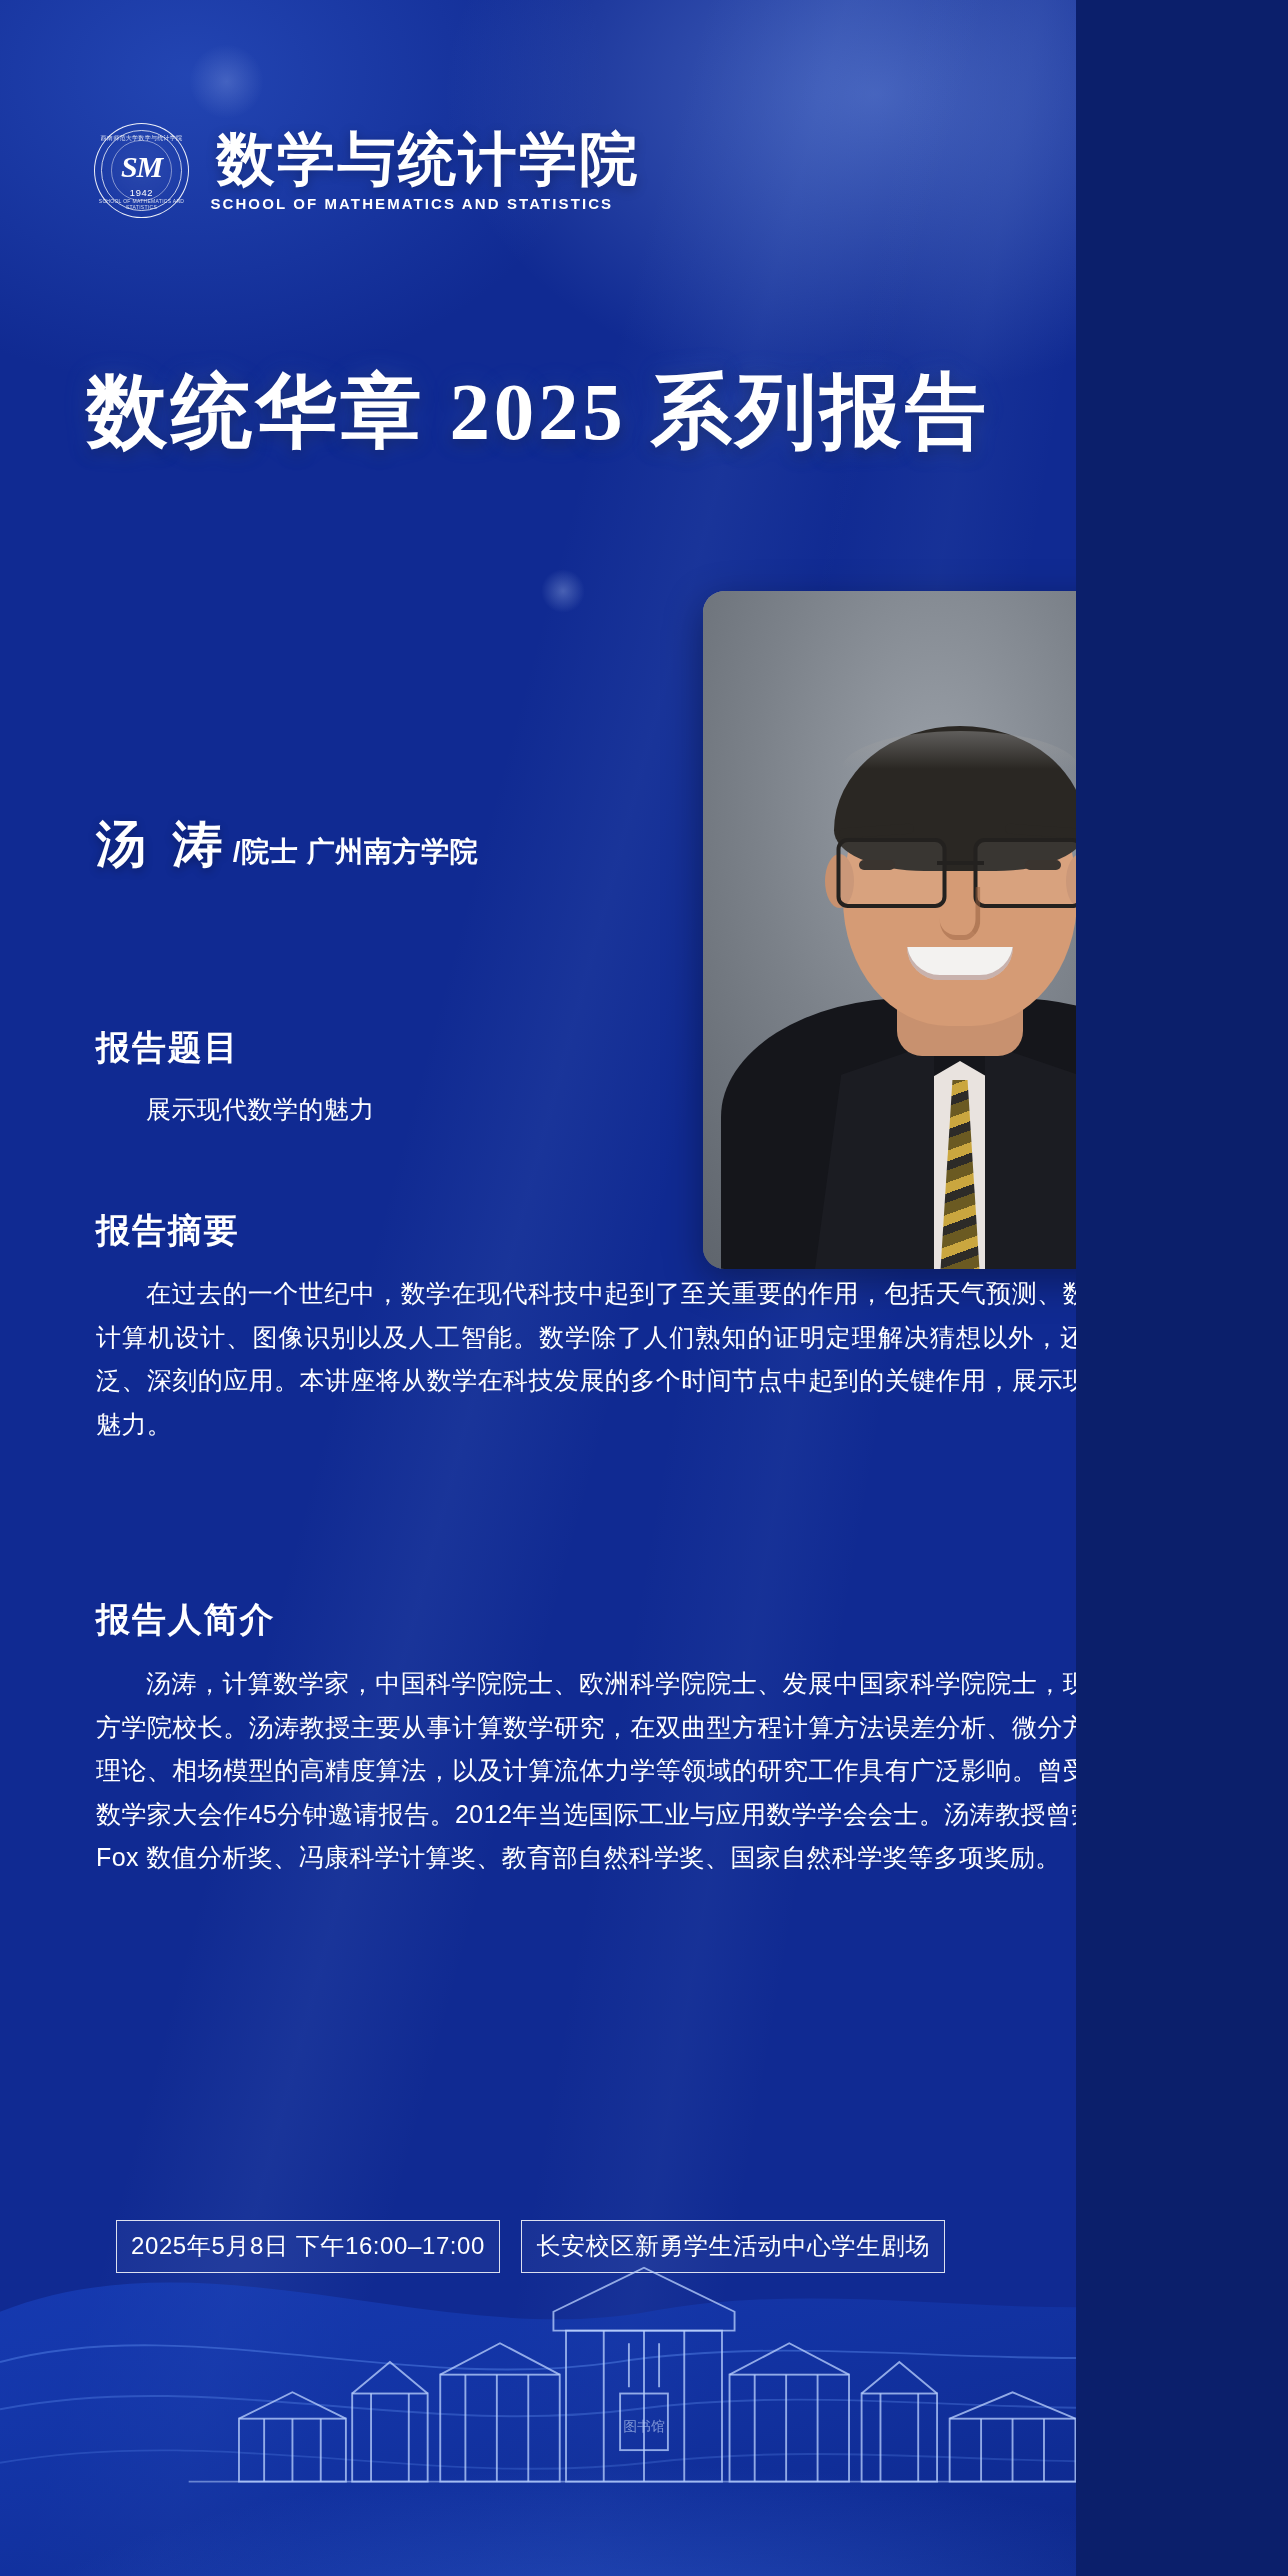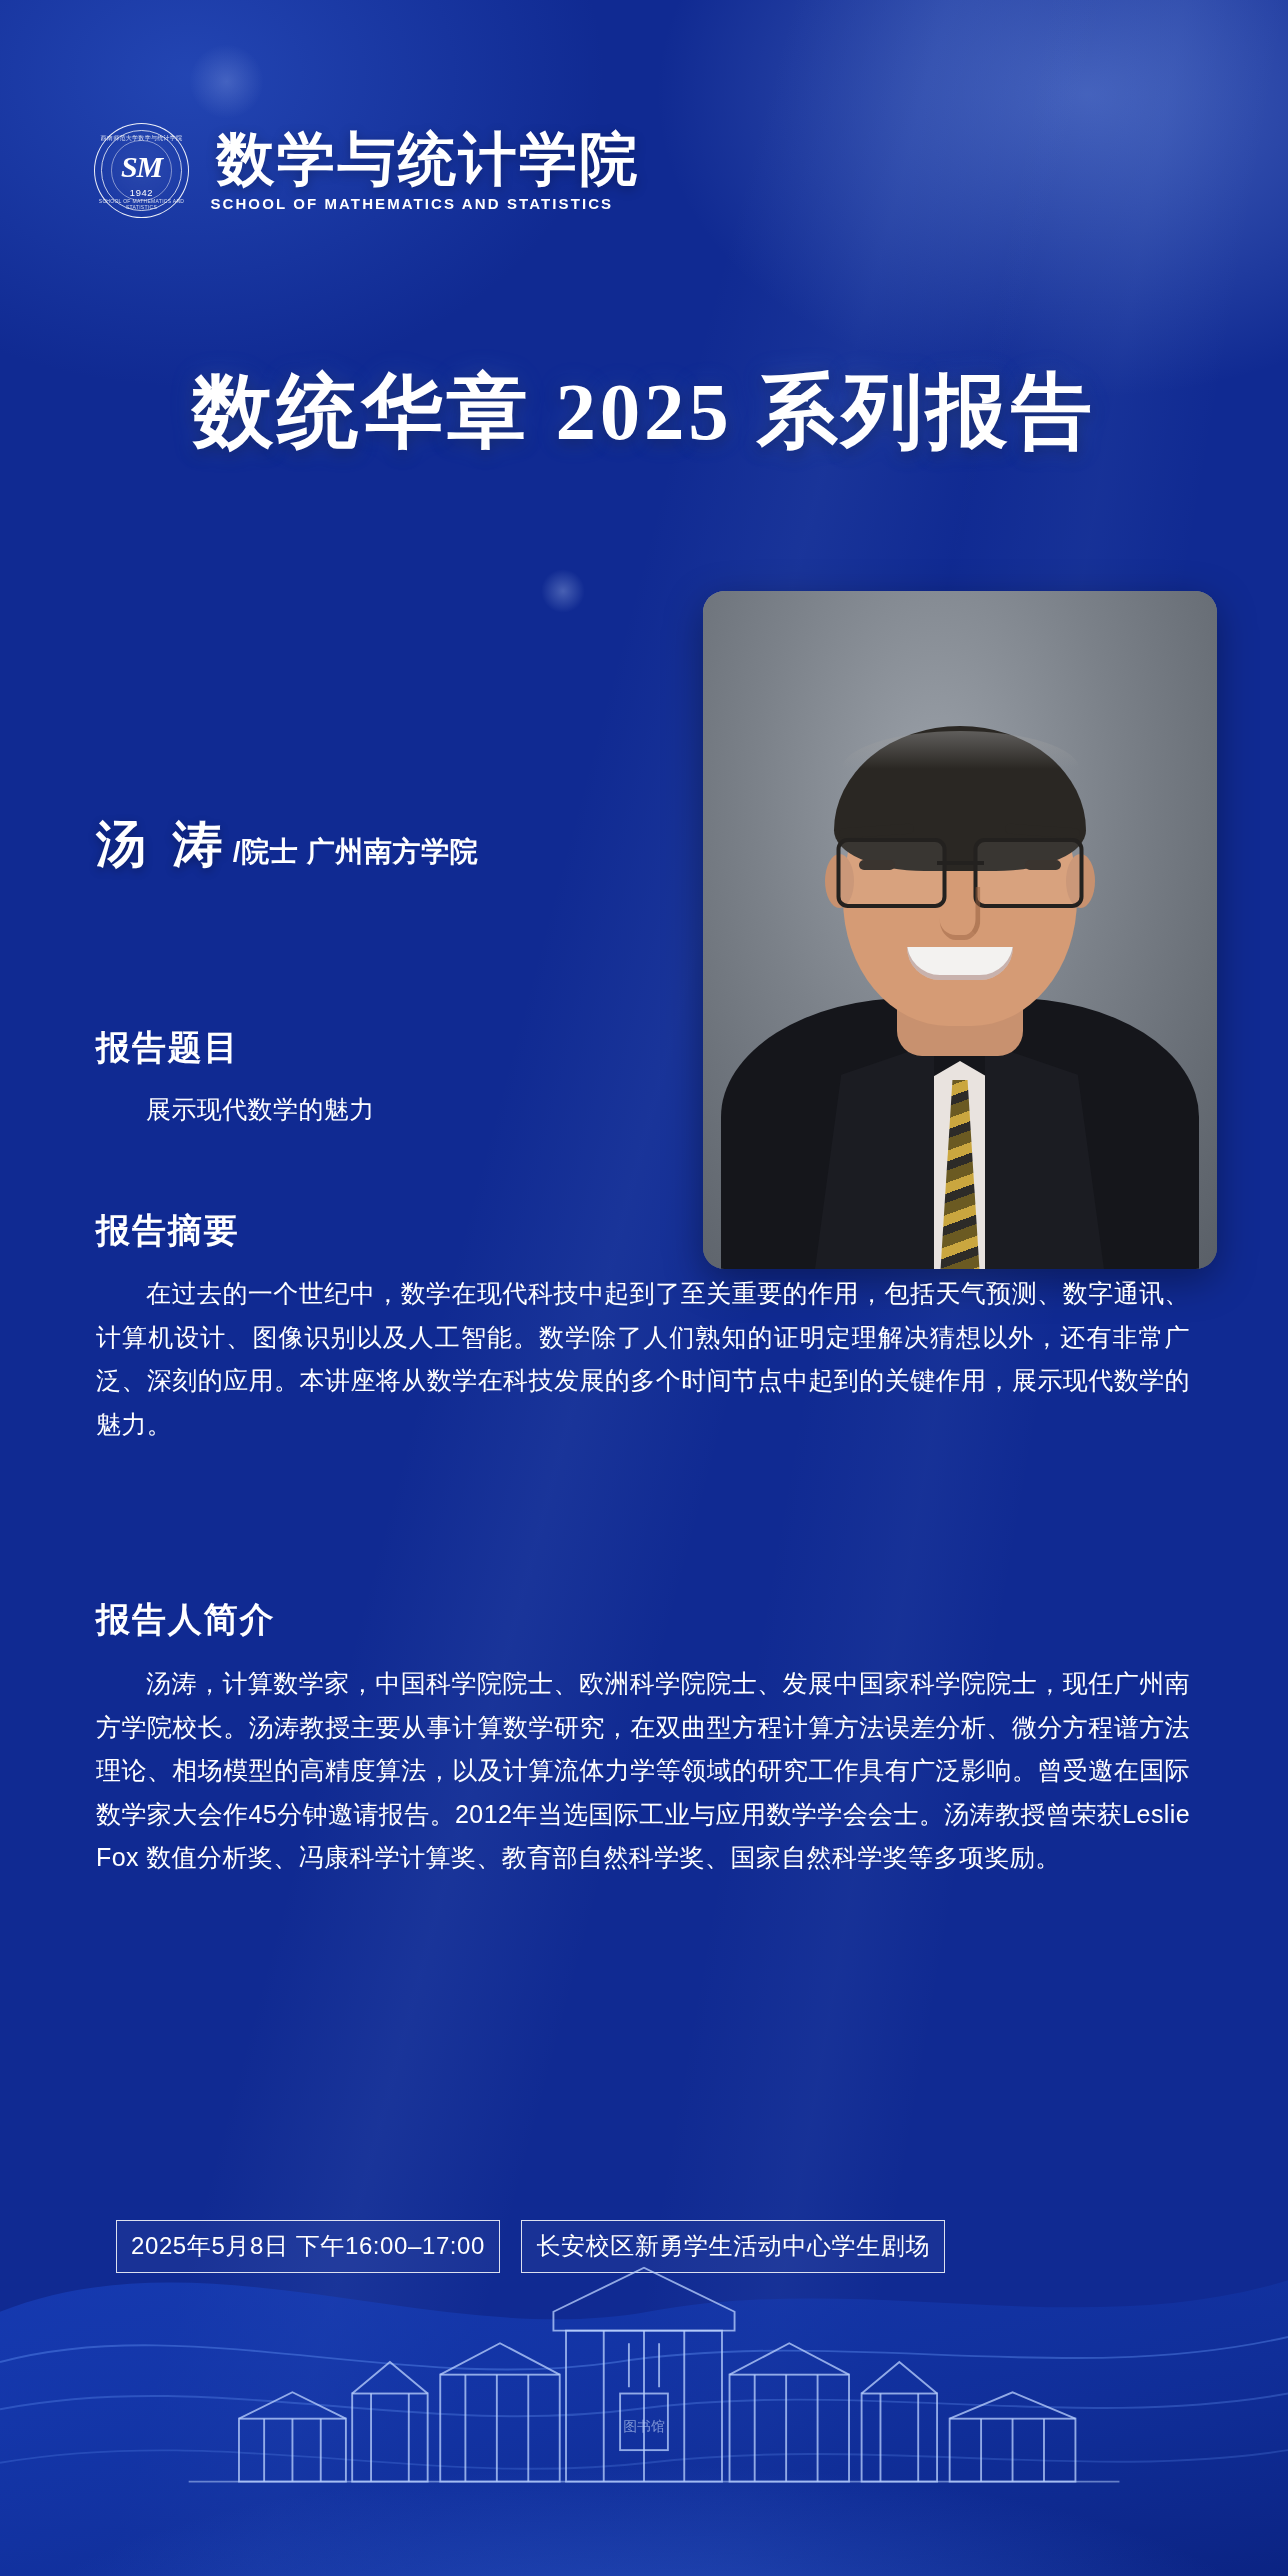--- a/index.html
+++ b/index.html
@@ -9,21 +9,21 @@
   }
   body {
     width: 1288px;
     height: 2576px;
     overflow: hidden;
     font-family: "Liberation Sans", "DejaVu Sans", sans-serif;
   }
 
   .poster {
     position: relative;
-    width: 1288px;
+    width: 1076px;
     height: 2576px;
     overflow: hidden;
     background:
       radial-gradient(ellipse 566px 440px at 78% 6%, rgba(120,160,255,0.50) 0%, rgba(60,100,220,0.10) 55%, rgba(0,0,0,0) 75%),
       radial-gradient(ellipse 755px 566px at 20% 30%, rgba(40,90,210,0.45) 0%, rgba(20,50,160,0.10) 60%, rgba(0,0,0,0) 80%),
       radial-gradient(ellipse 880px 692px at 50% 95%, rgba(30,80,200,0.55) 0%, rgba(15,40,140,0.25) 55%, rgba(0,0,0,0) 85%),
       linear-gradient(168deg, #1833a0 0%, #1436ad 18%, #112c96 42%, #0d2versa 0%, #102a90 60%, #0c2versa 0%, #0e2a8e 78%, #0b2versa 0%, #0a2280 100%);
     background-color: #102a92;
   }
 

